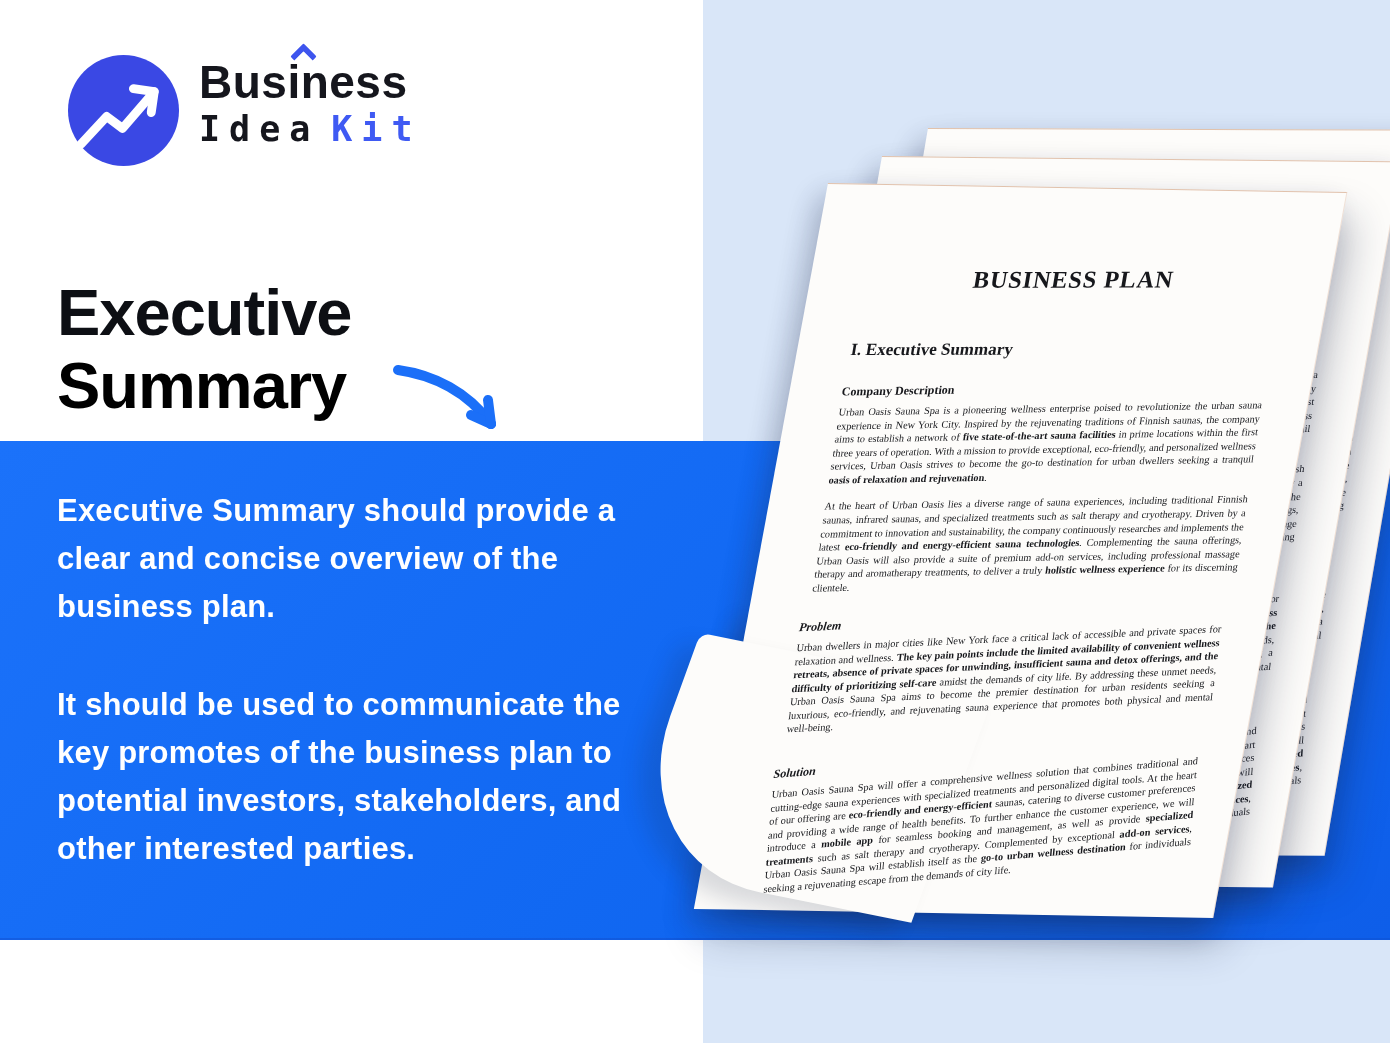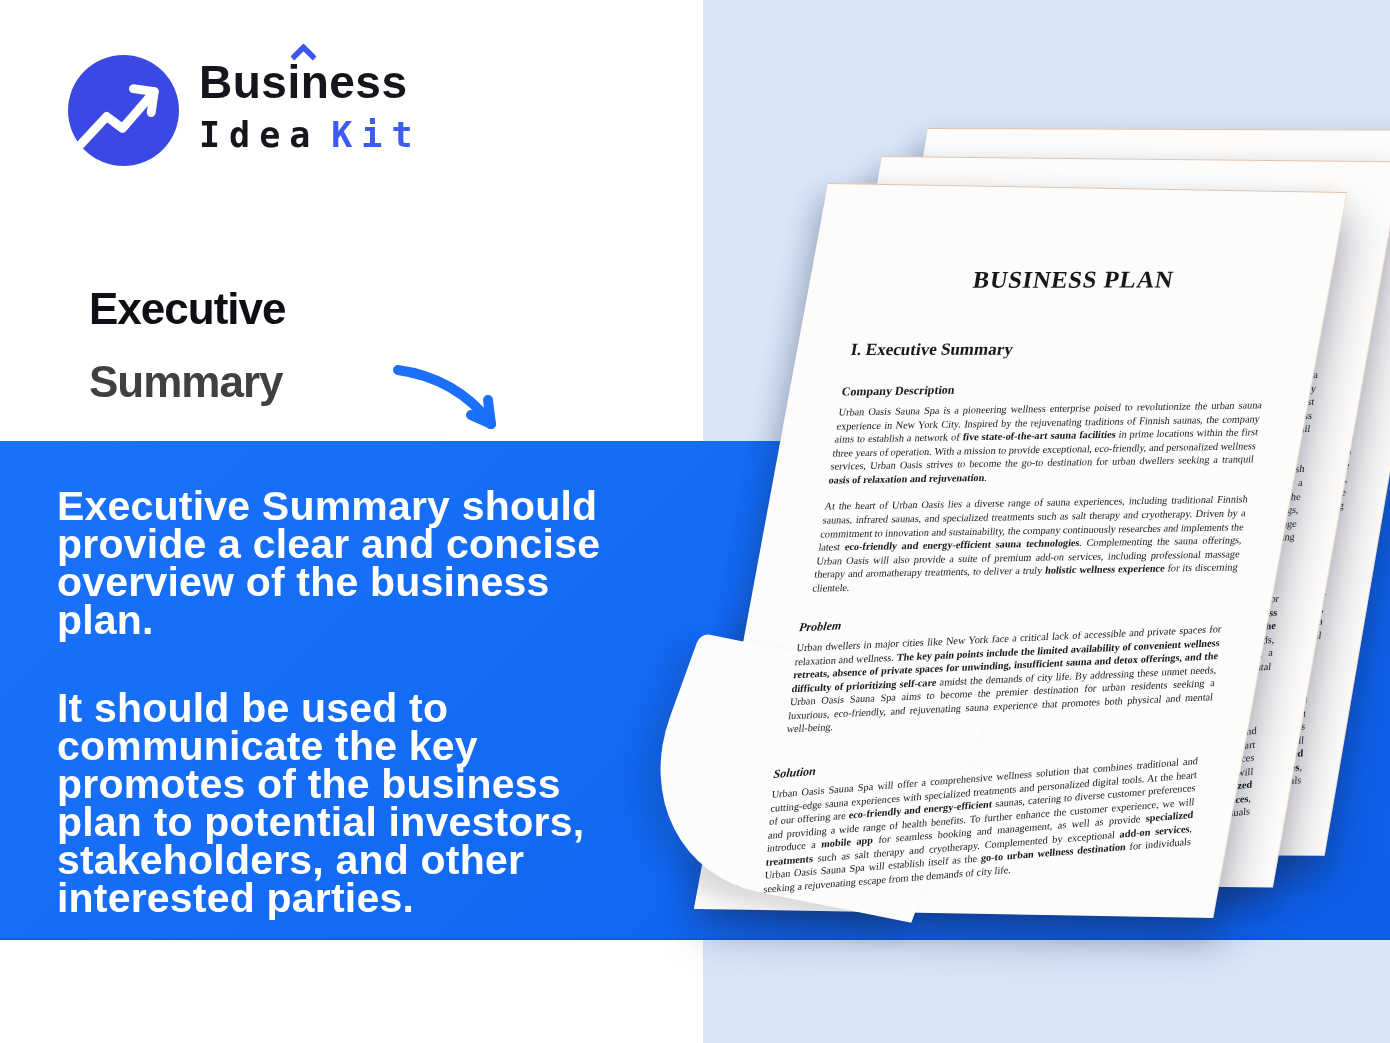--- a/index.html
+++ b/index.html
@@ -9,36 +9,36 @@
   
   .right-panel{position:absolute;left:703px;top:0;width:687px;height:1043px;background:#D9E6F8;z-index:1;}
 
   
   .logo{position:absolute;left:68px;top:55px;display:flex;align-items:flex-start;z-index:2;}
   .logo-circle{width:111px;height:111px;flex:0 0 auto;}
   .logo-text{margin-left:20px;padding-top:4px;}
   .brand-line1{position:relative;font-size:46px;font-weight:800;color:#15161d;letter-spacing:.5px;line-height:1;}
   .i-caret{position:absolute;left:95px;top:-12px;width:13px;height:13px;
            border-left:6px solid #3E55EE;border-top:6px solid #3E55EE;transform:rotate(45deg);border-radius:2px;}
-  .brand-line2{margin-top:13px;font-family:"DejaVu Sans Mono","Liberation Mono",monospace;
+  .brand-line2{margin-top:7px;font-family:"DejaVu Sans Mono","Liberation Mono",monospace;
                font-size:35px;font-weight:700;color:#15161d;letter-spacing:9px;line-height:1;}
   .brand-kit{color:#3F5AF3;margin-left:12px;}
 
   
-  .headline{position:absolute;left:57px;top:243px;z-index:2;font-size:44px;line-height:73px;
-            font-weight:800;color:#0d0f14;letter-spacing:-1px;margin-left:32px;}
-  .headline .accent{color:#404040;}
+  .headline{position:absolute;left:57px;top:232px;z-index:2;font-size:65px;line-height:73px;
+            font-weight:800;color:#0d0f14;letter-spacing:-1px;}
+  .headline .accent{color:#000000;}
   .curved-arrow{position:absolute;left:388px;top:352px;z-index:2;}
 
   
   .blue-box{position:absolute;left:0;top:441px;width:1390px;height:497px;z-index:2;
             background:linear-gradient(135deg,#1B72FA 0%,#1168F2 55%,#0E5EE9 100%);
             border-bottom:2px solid rgba(10,70,200,.45);}
   .blue-box-inner{padding:46px 0 0 57px;width:600px;}
-  .blue-box p{margin:0;color:#ffffff;font-size:41px;line-height:38px;font-weight:700;letter-spacing:.2px;}
+  .blue-box p{margin:0;color:#ffffff;font-size:31px;line-height:48px;font-weight:700;letter-spacing:.2px;}
   .blue-box p + p{margin-top:50px;}
 
   
   .pages{position:absolute;left:0;top:0;width:1390px;height:1043px;z-index:3;pointer-events:none;}
   .page{position:absolute;width:520px;height:725px;background:#FDFCFA;
         transform-origin:top left;
         border-top:1px solid rgba(203,147,110,.55);
         border-right:1px solid rgba(203,147,110,.25);
         box-shadow:-8px 12px 26px rgba(25,35,70,.20),12px 26px 40px rgba(25,35,70,.28);}
   .page-3{left:928px;top:128px;transform:skewX(-9.5deg) rotate(.2deg);}

